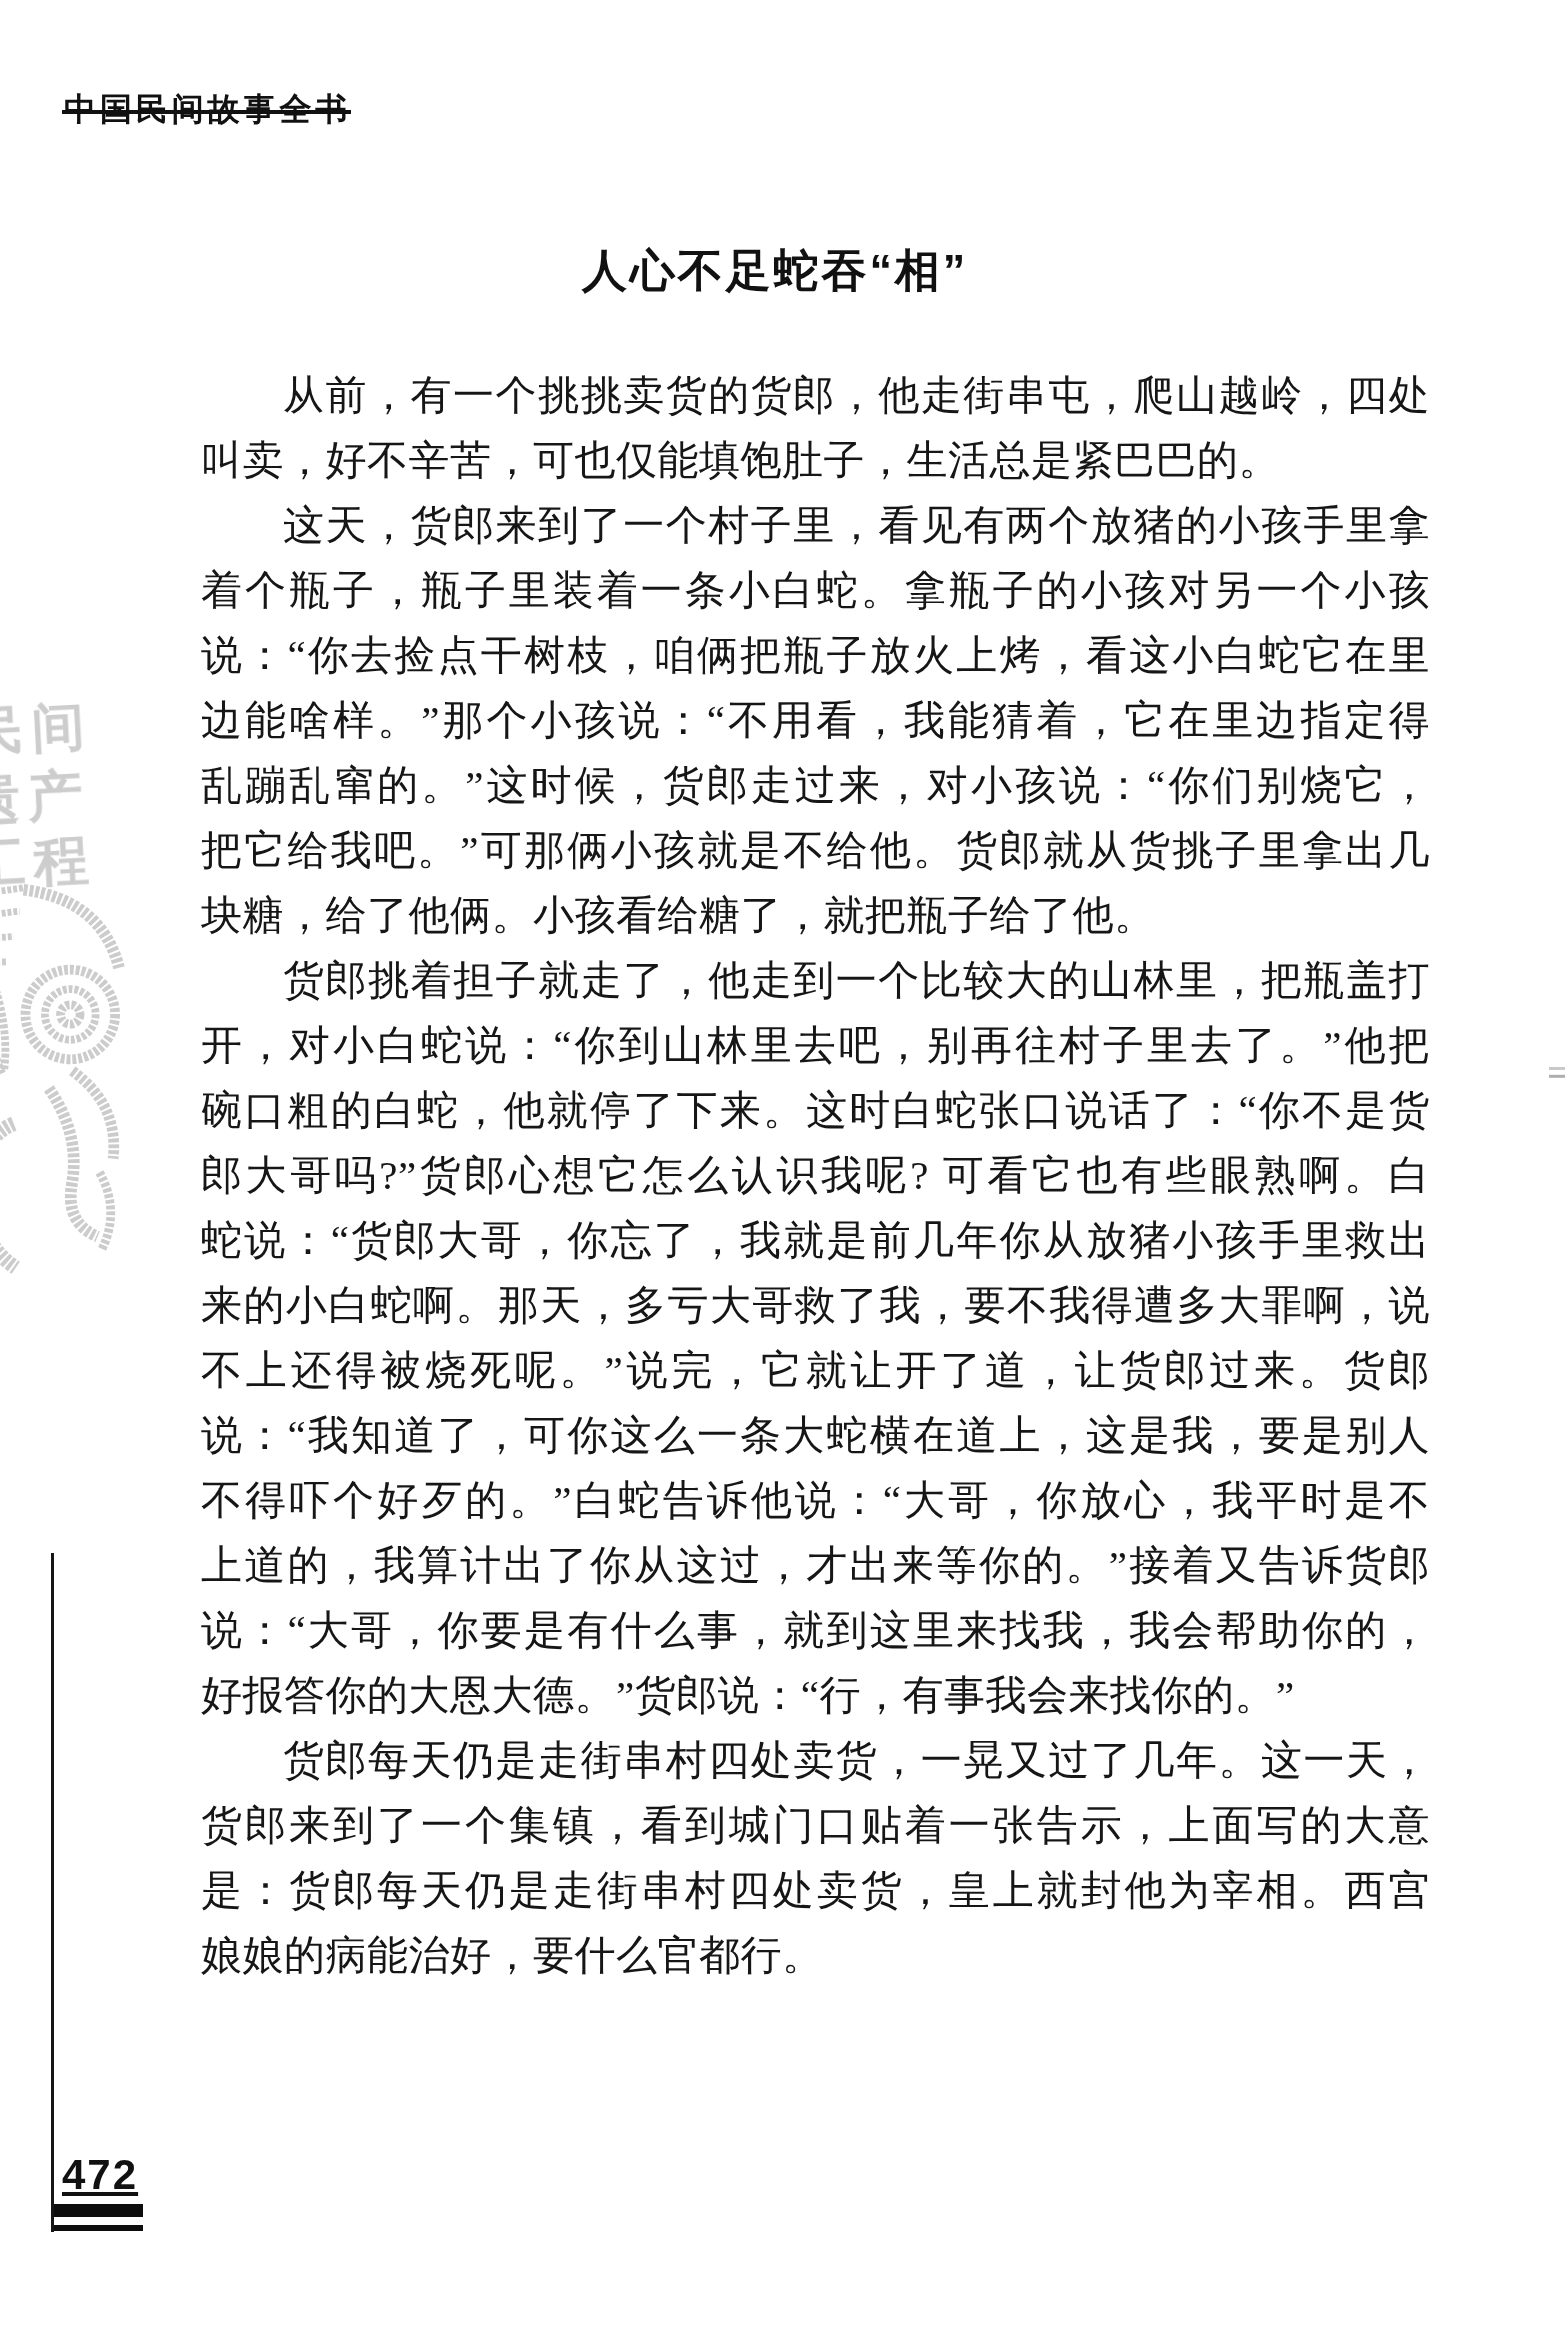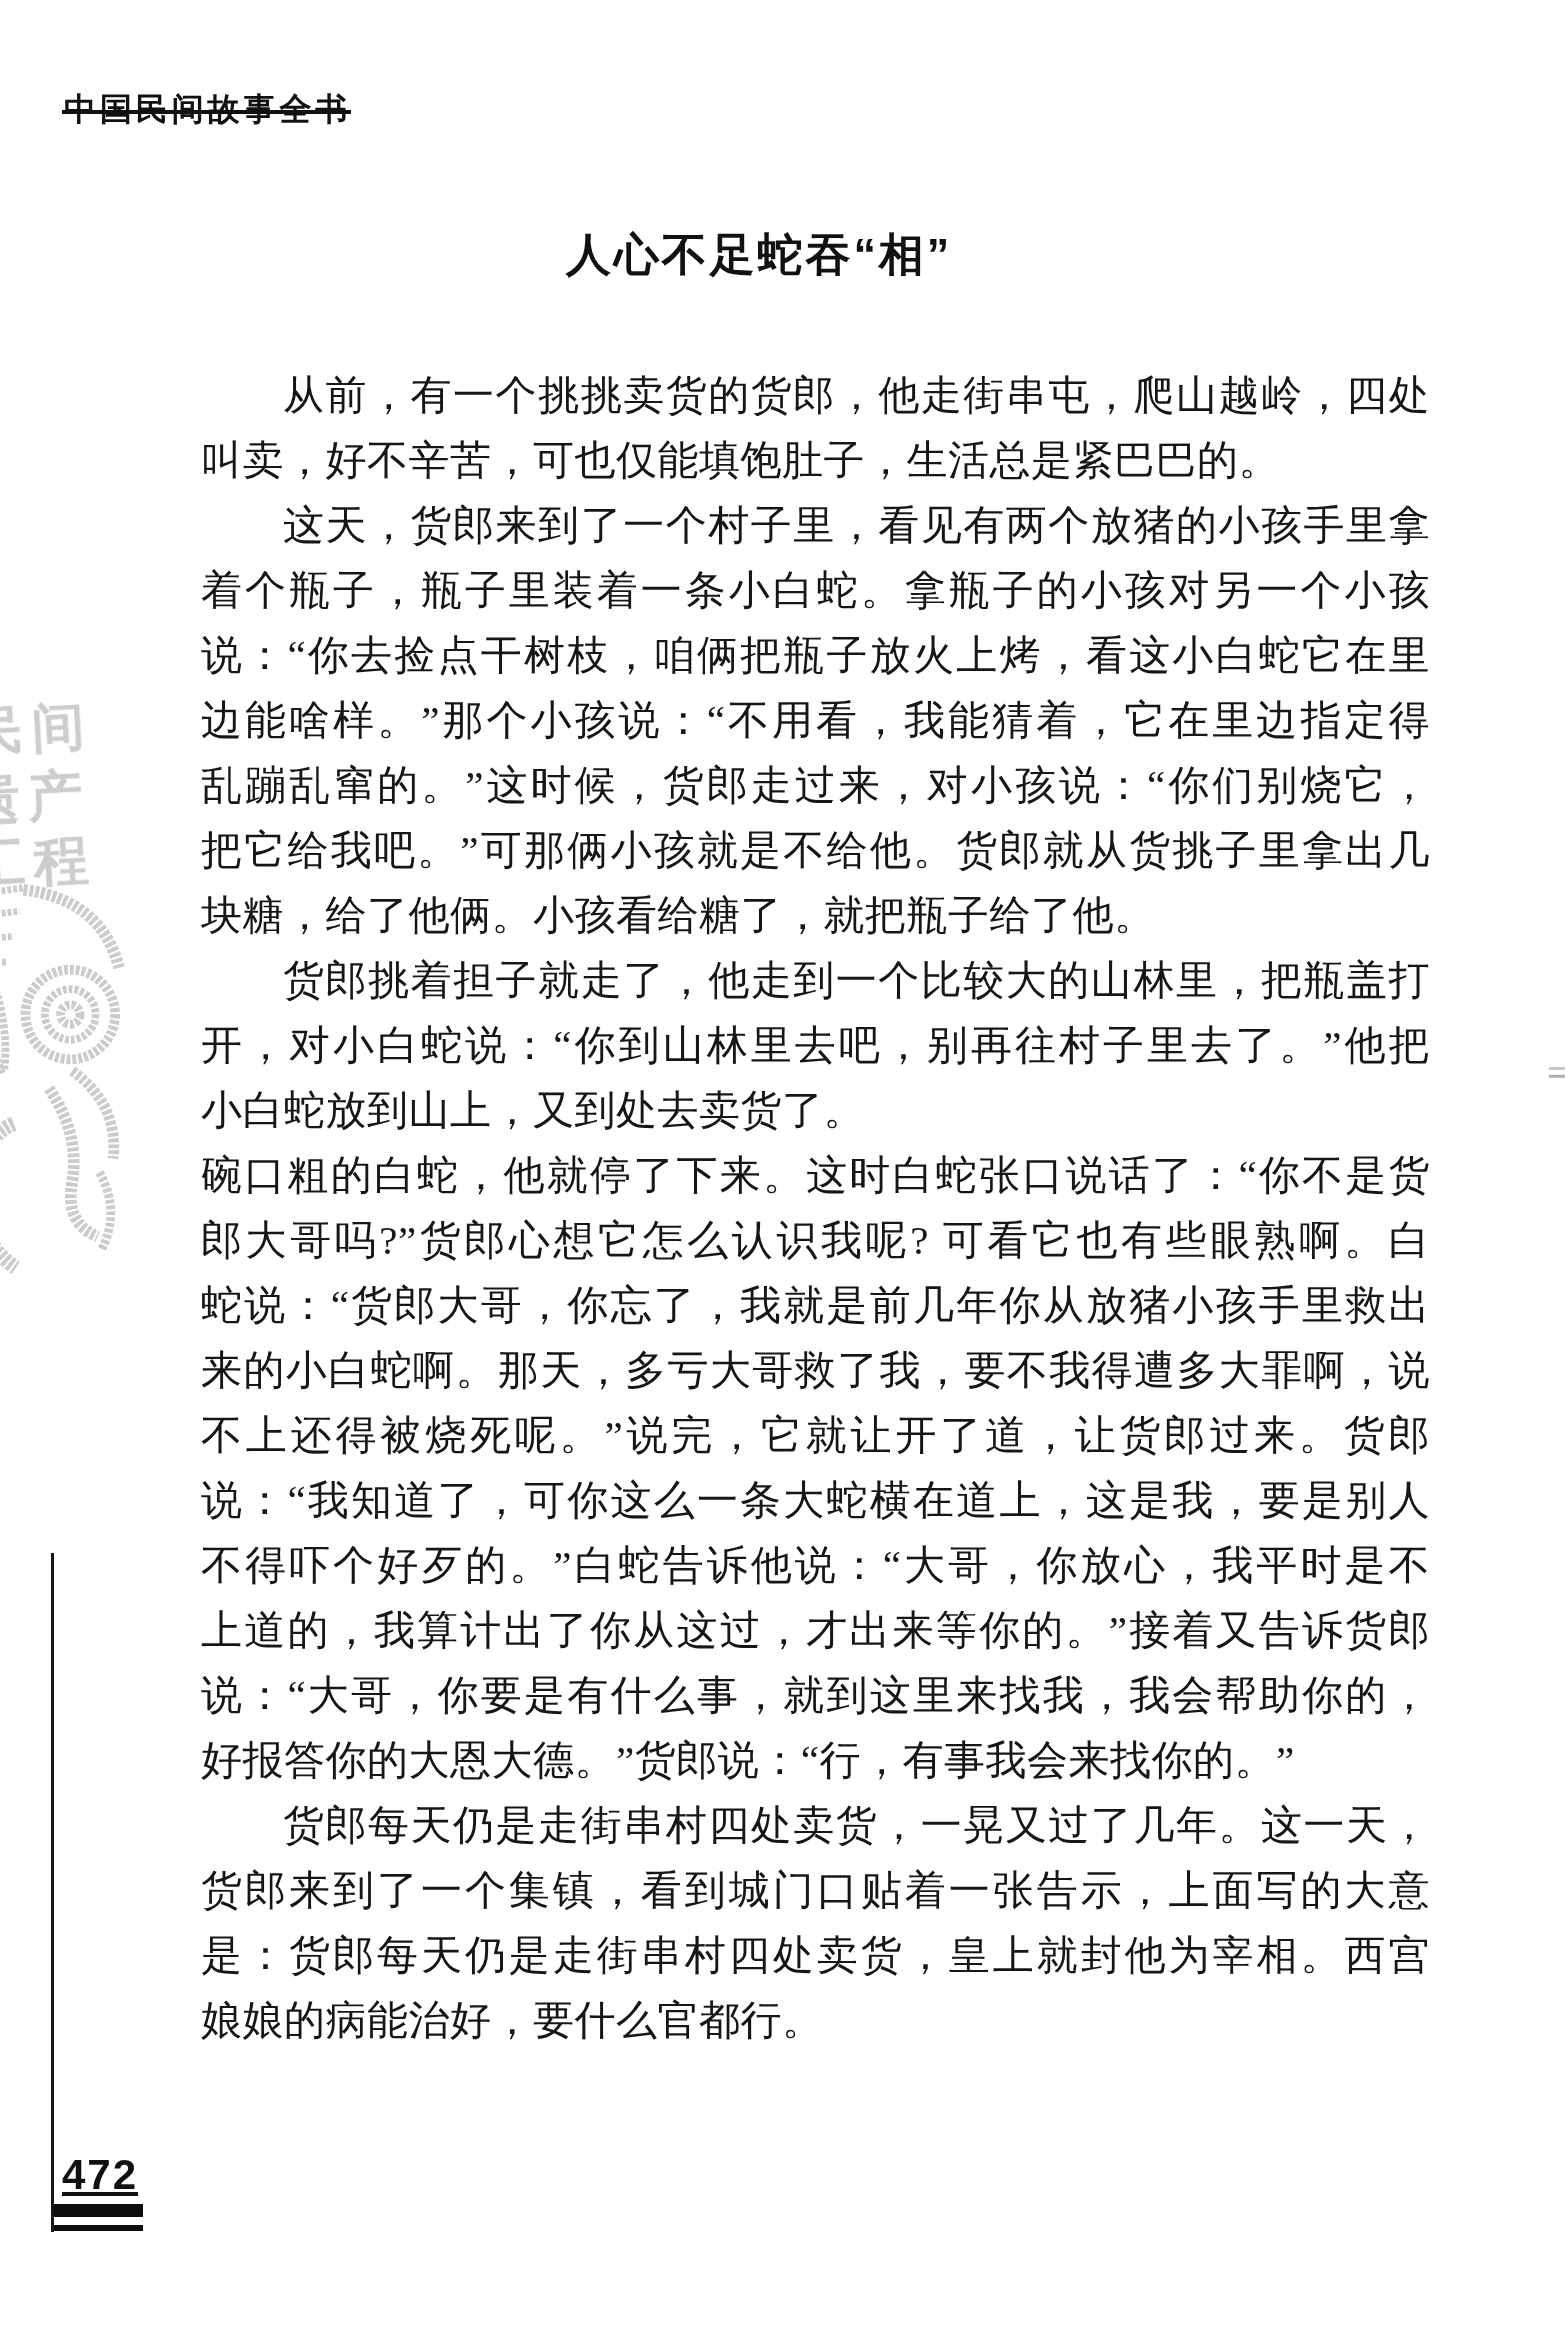--- a/index.html
+++ b/index.html
@@ -29,21 +29,21 @@
     position:absolute;
     left:62px; top:110px;
     width:289px; height:3.9px;
     background:#111;
   }
 
   
   .title{
     position:absolute;
     left:566px; top:225px;
-    margin:0;
+    margin:16px;
     font-family:"Liberation Sans", sans-serif;
     font-weight:bold;
     font-size:45px;
     letter-spacing:2.9px;
     color:#111;
     white-space:nowrap;
   }
 
   
   .body-block{
@@ -134,21 +134,20 @@
       <div class="line end">叫卖，好不辛苦，可也仅能填饱肚子，生活总是紧巴巴的。</div>
       <div class="line indent">这天，货郎来到了一个村子里，看见有两个放猪的小孩手里拿</div>
       <div class="line">着个瓶子，瓶子里装着一条小白蛇。拿瓶子的小孩对另一个小孩</div>
       <div class="line">说：“你去捡点干树枝，咱俩把瓶子放火上烤，看这小白蛇它在里</div>
       <div class="line">边能啥样。”那个小孩说：“不用看，我能猜着，它在里边指定得</div>
       <div class="line">乱蹦乱窜的。”这时候，货郎走过来，对小孩说：“你们别烧它，</div>
       <div class="line">把它给我吧。”可那俩小孩就是不给他。货郎就从货挑子里拿出几</div>
       <div class="line end">块糖，给了他俩。小孩看给糖了，就把瓶子给了他。</div>
       <div class="line indent">货郎挑着担子就走了，他走到一个比较大的山林里，把瓶盖打</div>
       <div class="line">开，对小白蛇说：“你到山林里去吧，别再往村子里去了。”他把</div>
-      <div class="line end">小白蛇放到山上，又到处去卖货了。</div>
       <div class="line">碗口粗的白蛇，他就停了下来。这时白蛇张口说话了：“你不是货</div>
       <div class="line">郎大哥吗?”货郎心想它怎么认识我呢? 可看它也有些眼熟啊。白</div>
       <div class="line">蛇说：“货郎大哥，你忘了，我就是前几年你从放猪小孩手里救出</div>
       <div class="line">来的小白蛇啊。那天，多亏大哥救了我，要不我得遭多大罪啊，说</div>
       <div class="line">不上还得被烧死呢。”说完，它就让开了道，让货郎过来。货郎</div>
       <div class="line">说：“我知道了，可你这么一条大蛇横在道上，这是我，要是别人</div>
       <div class="line">不得吓个好歹的。”白蛇告诉他说：“大哥，你放心，我平时是不</div>
       <div class="line">上道的，我算计出了你从这过，才出来等你的。”接着又告诉货郎</div>
       <div class="line">说：“大哥，你要是有什么事，就到这里来找我，我会帮助你的，</div>
       <div class="line end">好报答你的大恩大德。”货郎说：“行，有事我会来找你的。”</div>

